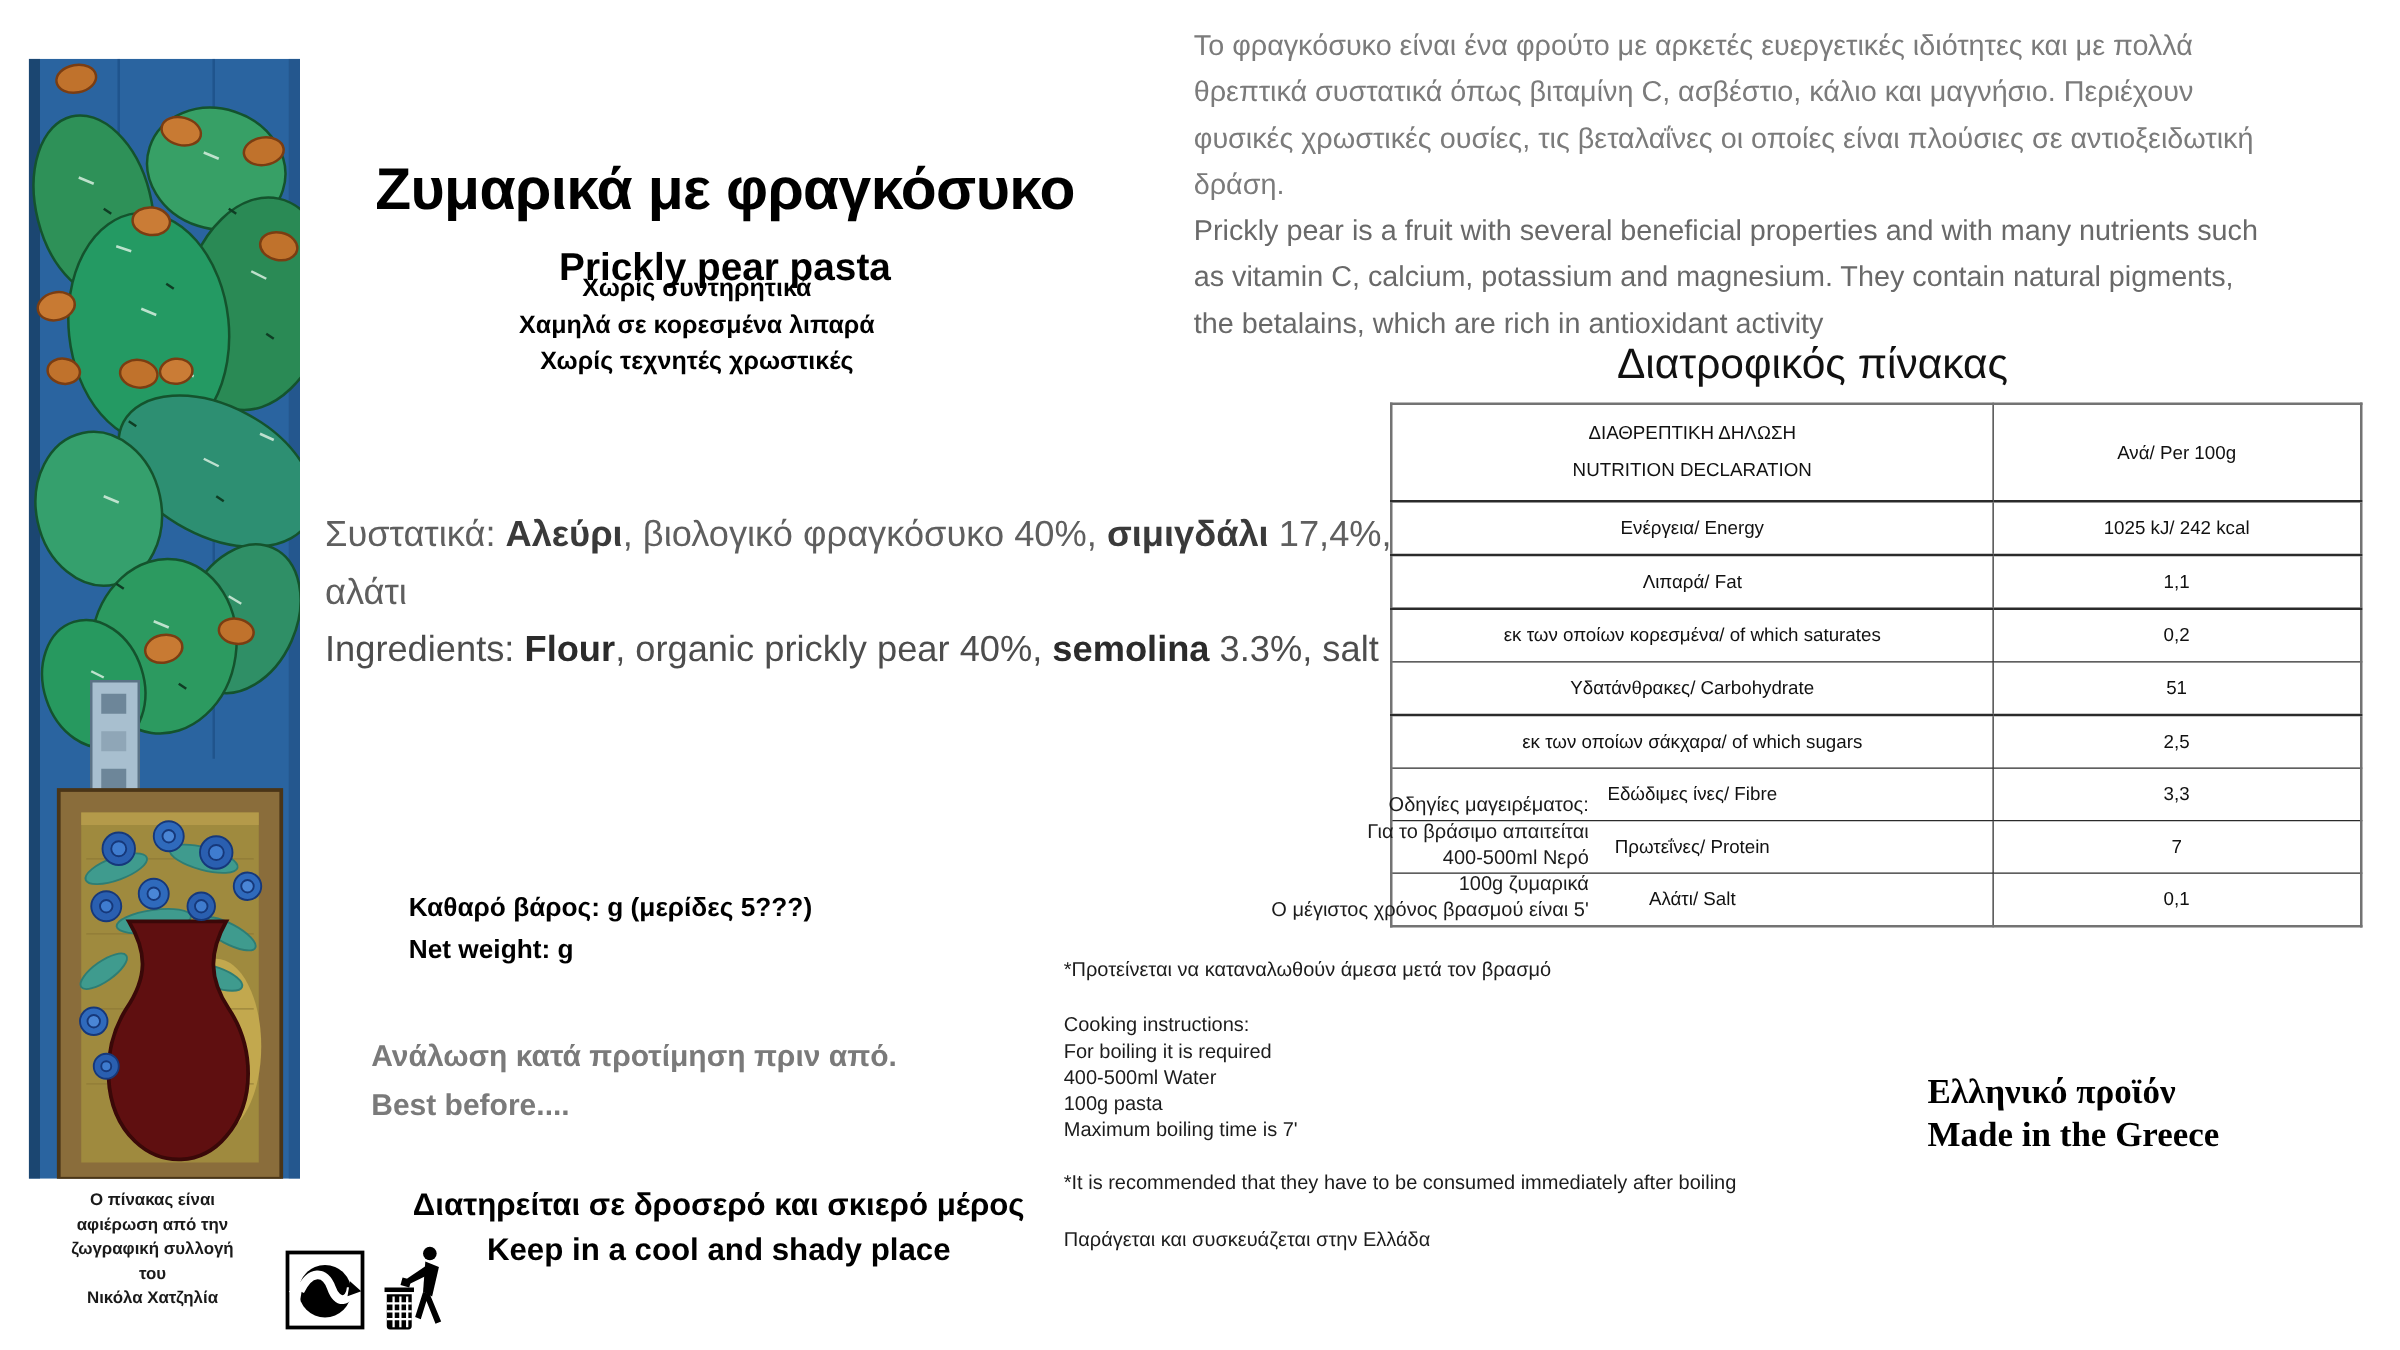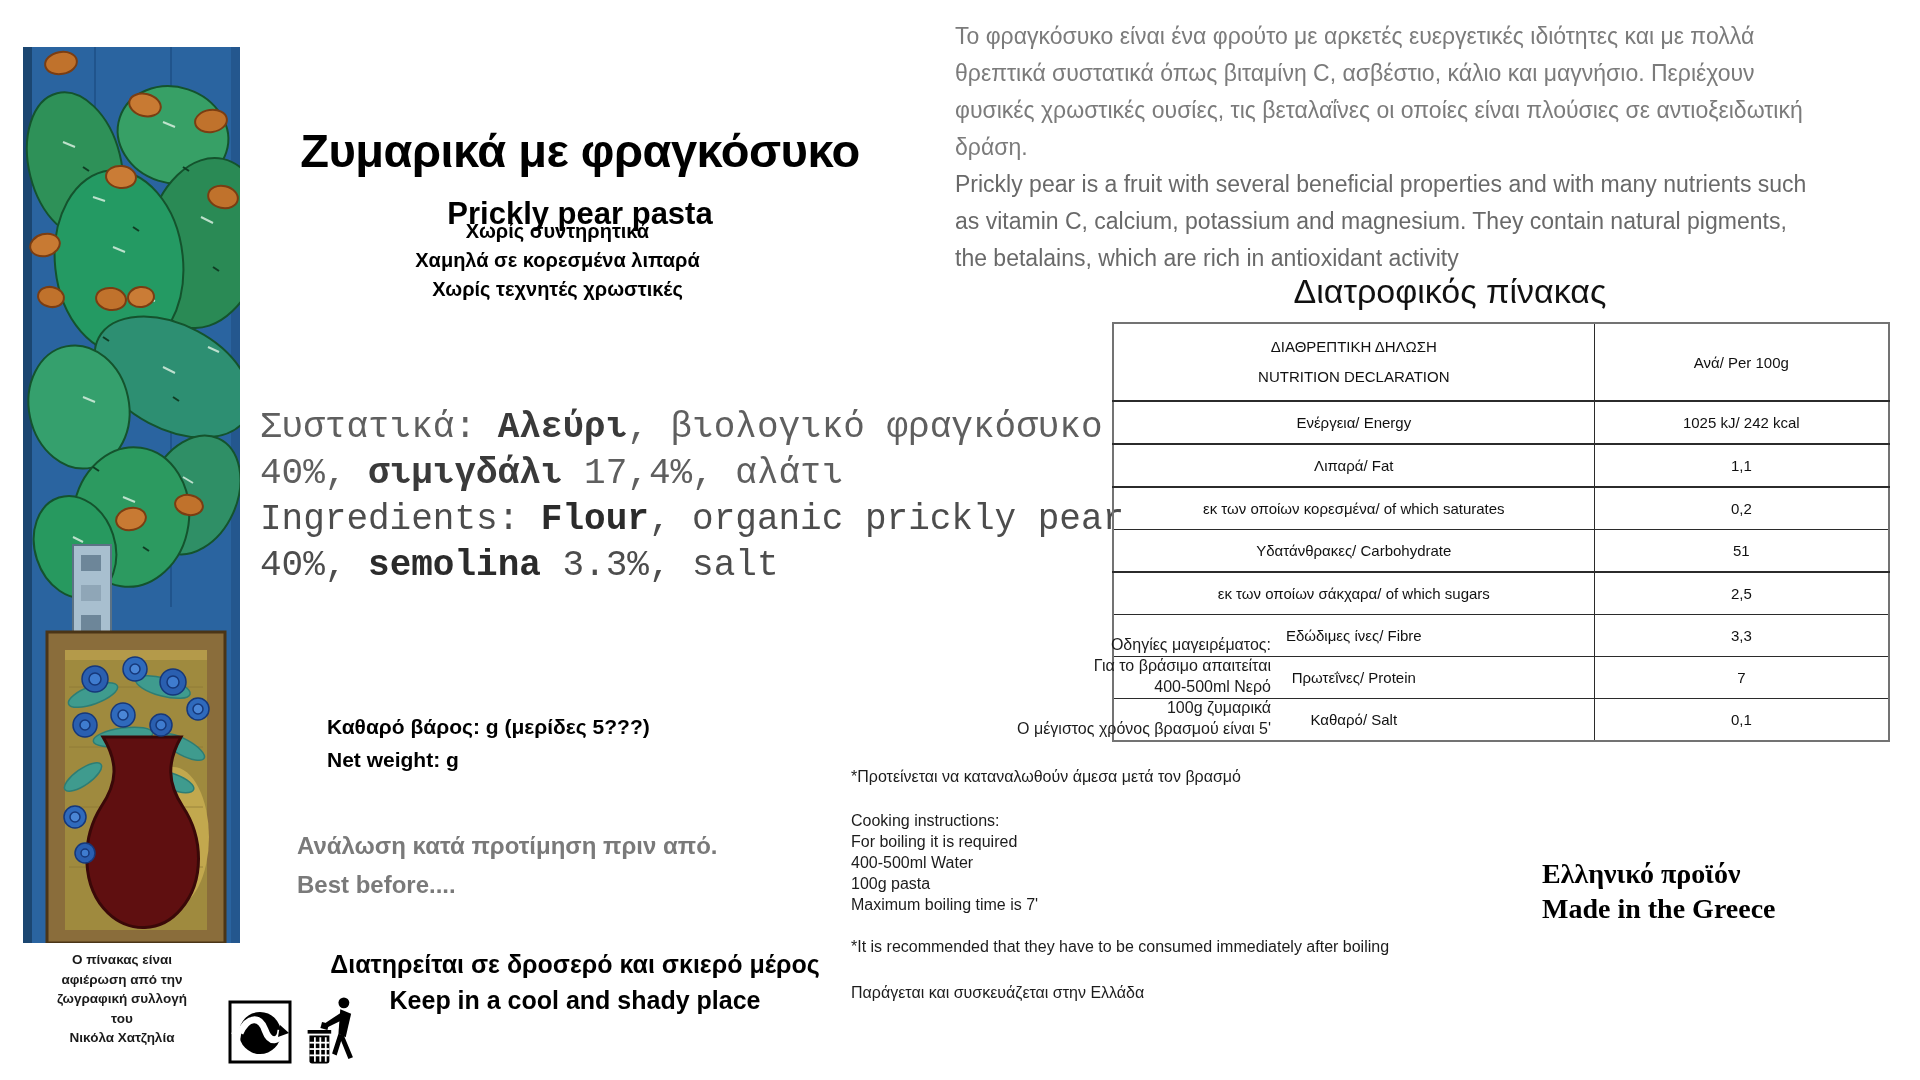--- a/index.html
+++ b/index.html
@@ -18,21 +18,21 @@
   #title-en{font-size:31px;font-weight:bold;margin-top:18px;}
   #claims{left:385px;top:217px;width:345px;text-align:center;
     font-size:20px;font-weight:bold;line-height:29px;}
 
   
   #description{left:955px;top:18px;width:862px;font-size:23px;line-height:37px;}
   #description .el{color:#7b7b7b;}
   #description .en{color:#696969;}
 
   
-  #ingredients{left:260px;top:405px;width:866px;font-size:36px;line-height:46px;font-family:Liberation Mono, monospace;}
+  #ingredients{left:260px;top:405px;width:866px;font-size:29px;line-height:46px;}
   #ingredients .el{color:#5f5f5f;}
   #ingredients .el b{color:#3a3a3a;}
   #ingredients .en{color:#4d4d4d;}
   #ingredients .en b{color:#2b2b2b;}
 
   
   #nutrition-heading{left:1240px;top:272px;width:420px;text-align:center;
     font-size:34px;color:#111;}
   #nutrition-table{left:1112px;top:322px;width:778px;border-collapse:collapse;
     font-size:15px;color:#111;}
@@ -236,21 +236,21 @@
     </tr>
     <tr class="rw">
       <td>Εδώδιμες ίνες/ Fibre</td>
       <td>3,3</td>
     </tr>
     <tr class="rw">
       <td>Πρωτεΐνες/ Protein</td>
       <td>7</td>
     </tr>
     <tr class="rw">
-      <td>Καθαρό/ Salt</td>
+      <td>Αλάτι/ Salt</td>
       <td>0,1</td>
     </tr>
   </tbody>
     </table>
 
   <div id="weight" class="abs">
     <div>Καθαρό βάρος: g (μερίδες 5???)</div>
     <div>Net weight: g</div>
   </div>
   <div id="best-before" class="abs">

